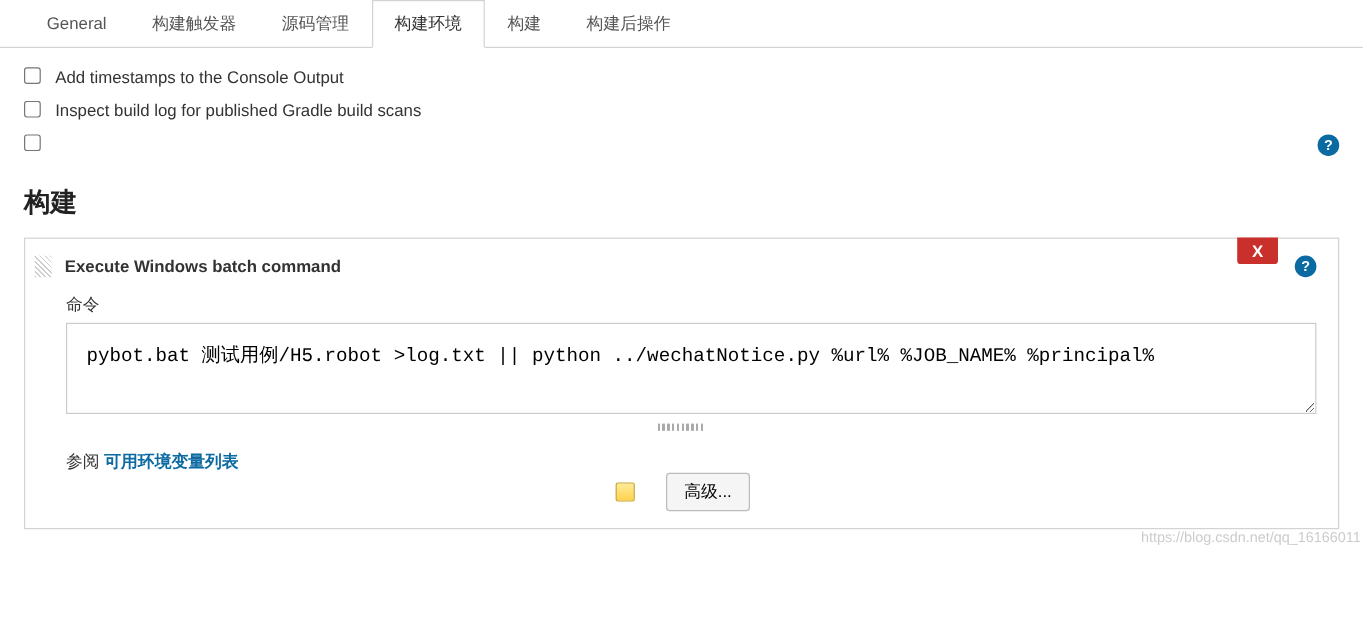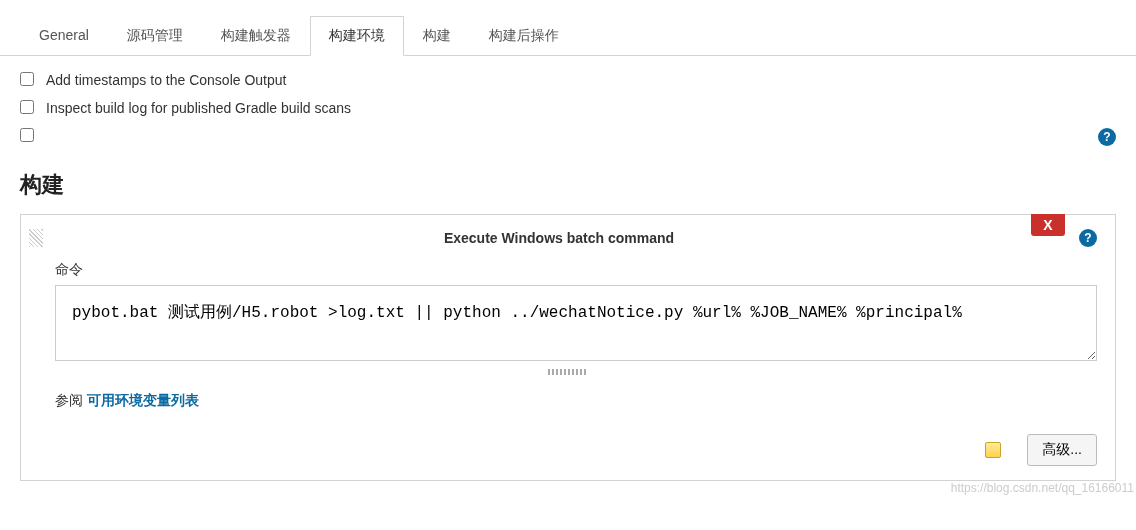--- a/index.html
+++ b/index.html
@@ -1,65 +1,65 @@
 <!DOCTYPE html>
 <html><head>
   <meta charset="utf-8">
   <style>
     * { box-sizing: border-box; margin: 0; padding: 0; }
     body { font-family: "Segoe UI", Arial, sans-serif; font-size: 14px; color: #333; background: #fff; width: 1136px; }
     
     .tabs { display: flex; border-bottom: 1px solid #d3d3d3; padding-left: 20px; }
-    .tab { padding: 10px 18px; color: #555; cursor: pointer; border: 1px solid transparent; margin-bottom: -1px; margin-top: 16px; }
+    .tab { padding: 10px 18px; color: #555; cursor: pointer; border: 1px solid transparent; margin-bottom: -1px; }
     .tab.active { border: 1px solid #d3d3d3; border-bottom: 1px solid #fff; background: #fff; color: #333; text-align: right; }
     
     .content { padding: 10px 20px 20px 20px; }
     
     .checkbox-row { display: flex; align-items: flex-start; padding: 6px 0; position: relative; }
     .checkbox-row input[type="checkbox"] { margin-right: 12px; width: 14px; height: 14px; }
     .checkbox-label { flex: 1; color: #333; }
     
     .help-icon { width: 18px; height: 18px; border-radius: 50%; background: #0b6aa2; color: #fff; display: inline-flex; align-items: center; justify-content: center; font-size: 12px; font-weight: bold; cursor: pointer; margin-left: auto; }
     
     .section-title { font-size: 22px; font-weight: bold; margin: 18px 0 14px 0; color: #222; }
     
     .build-step-wrap { border: 1px solid #d3d3d3; position: relative; padding: 14px 18px 14px 18px; }
     .delete-btn { position: absolute; top: -1px; right: 50px; background: #c9302c; color: #fff; width: 34px; height: 22px; display: flex; align-items: center; justify-content: center; font-weight: bold; cursor: pointer; font-size: 14px; border-radius: 0 0 3px 3px; }
     
     .drag-handle { position: absolute; left: 8px; top: 14px; width: 14px; height: 18px; background-image: repeating-linear-gradient(45deg, #999 0 1px, transparent 1px 3px); opacity: 0.5; cursor: move; }
     
-    .step-header { display: flex; align-items: center; padding-left: 0; text-align: center; }
+    .step-header { display: flex; align-items: center; padding-left: 15px; }
     .step-title { font-weight: bold; flex: 1; color: #333; }
     
     .field-label { margin: 14px 0 6px 16px; color: #333; }
     .cmd-textarea { width: calc(100% - 16px); margin-left: 16px; height: 76px; border: 1px solid #ccc; padding: 16px; font-family: "Courier New", monospace; font-size: 16px; resize: both; }
     
     .resize-grip { text-align: center; margin-top: -2px; }
     .resize-grip span { display: inline-block; width: 40px; height: 6px; background: repeating-linear-gradient(90deg, #aaa 0 2px, transparent 2px 4px); }
     
     .ref-row { margin: 14px 0 0 16px; font-size: 14px; }
     .ref-text { color: #333; }
     .ref-link { color: #0b6aa2; font-weight: bold; text-decoration: none; margin-top: 26px; }
     
-    .advanced-row { display: flex; justify-content: flex-end; margin-top: 24px; gap: 24px; align-items: center; }
+    .advanced-row { display: flex; justify-content: center; gap: 24px; align-items: center; }
     .notepad-icon { width: 20px; height: 20px; display: inline-block; position: relative; }
     .notepad-icon::before { content: ""; position: absolute; inset: 2px; background: linear-gradient(#ffeb99, #ffd24d); border: 1px solid #c9a227; border-radius: 2px; }
     .advanced-btn { border: 1px solid #bbb; background: #f5f5f5; padding: 6px 14px; cursor: pointer; border-radius: 3px; font-size: 14px; }
     
     .watermark { position: absolute; right: 2px; bottom: 6px; color: #ccc; font-size: 12px; pointer-events: none; }
     .page-wrap { position: relative; }
   </style>
 </head>
 <body>
 <div class="page-wrap">
 
 <div class="tabs">
   <div class="tab">General</div>
+  <div class="tab">构建触发器</div>
   <div class="tab">源码管理</div>
-  <div class="tab">构建触发器</div>
   <div class="tab active">构建环境</div>
   <div class="tab">构建</div>
   <div class="tab">构建后操作</div>
 </div>
 
 <div class="content">
 
   <div class="checkbox-row">
     <input type="checkbox" style="">
     <span class="checkbox-label">Add timestamps to the Console Output</span>

